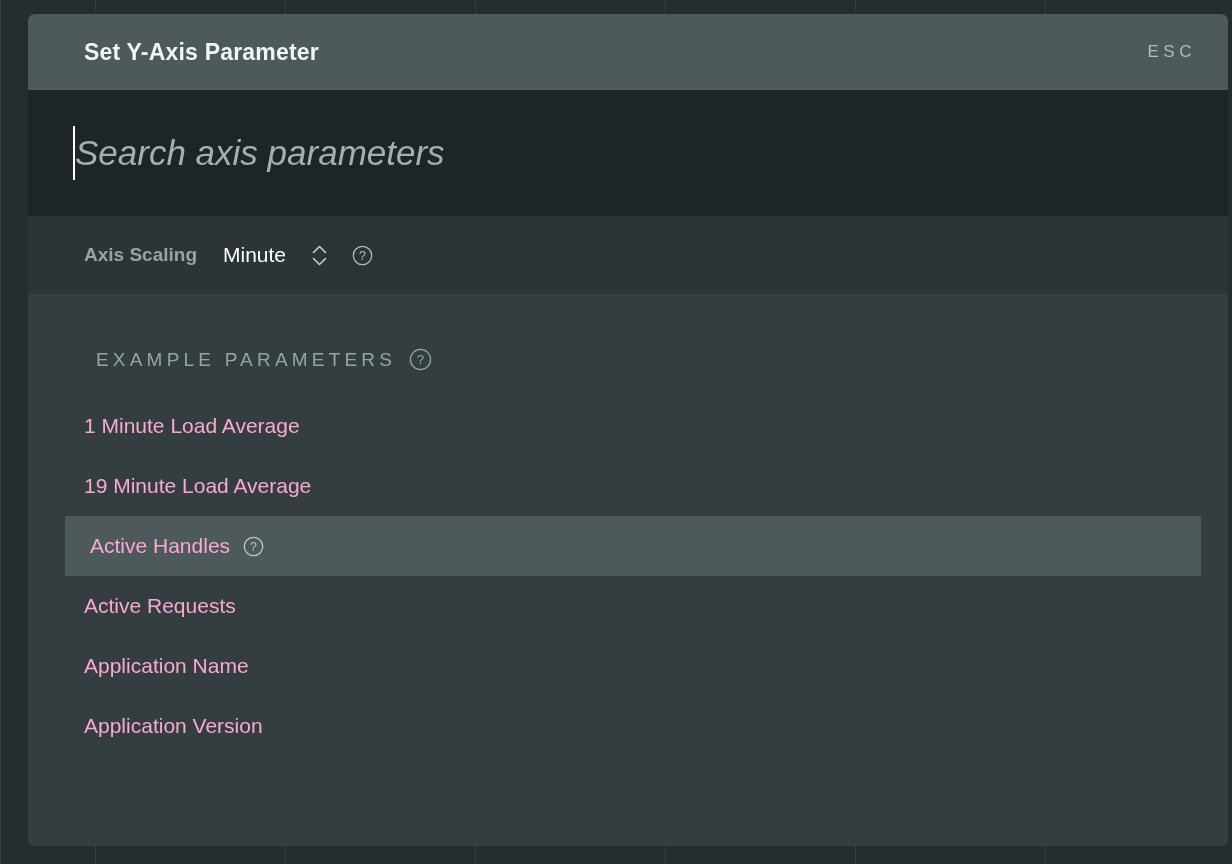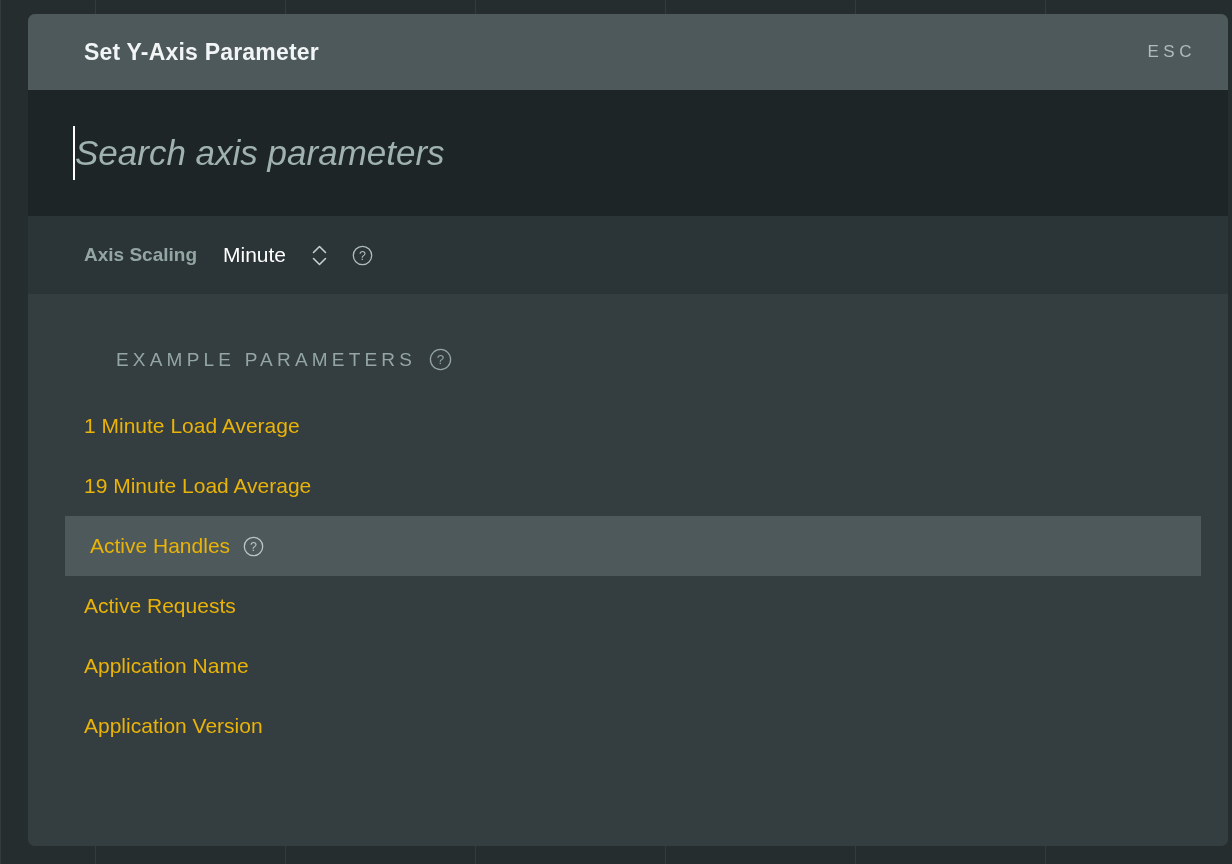--- a/index.html
+++ b/index.html
@@ -135,21 +135,21 @@
   
   #list-area {
     flex: 1 1 auto;
     background: #343d3f;
     padding-top: 54px;
   }
   #section-header {
     display: flex;
     align-items: center;
     gap: 13px;
-    padding-left: 88px;
+    padding-left: 68px;
     margin-bottom: 25px;
   }
   #section-header-label {
     color: #93a6a3;
     font-size: 19px;
     letter-spacing: 4.2px;
   }
   .list-item {
     height: 60px;
     display: flex;
@@ -158,21 +158,21 @@
     gap: 13px;
     cursor: pointer;
   }
   .list-item.selected {
     background: #4e595b;
     margin-left: 37px;
     margin-right: 27px;
     padding-left: 25px;
   }
   .list-item-label {
-    color: #eab308;
+    color: #f9a8d4;
     font-size: 21px;
   }
 
   .help-icon { display: block; }
 </style>
 </head>
 <body>
 
 <div id="backdrop">
     <div class="grid-line" style="left: 0px;"></div>

